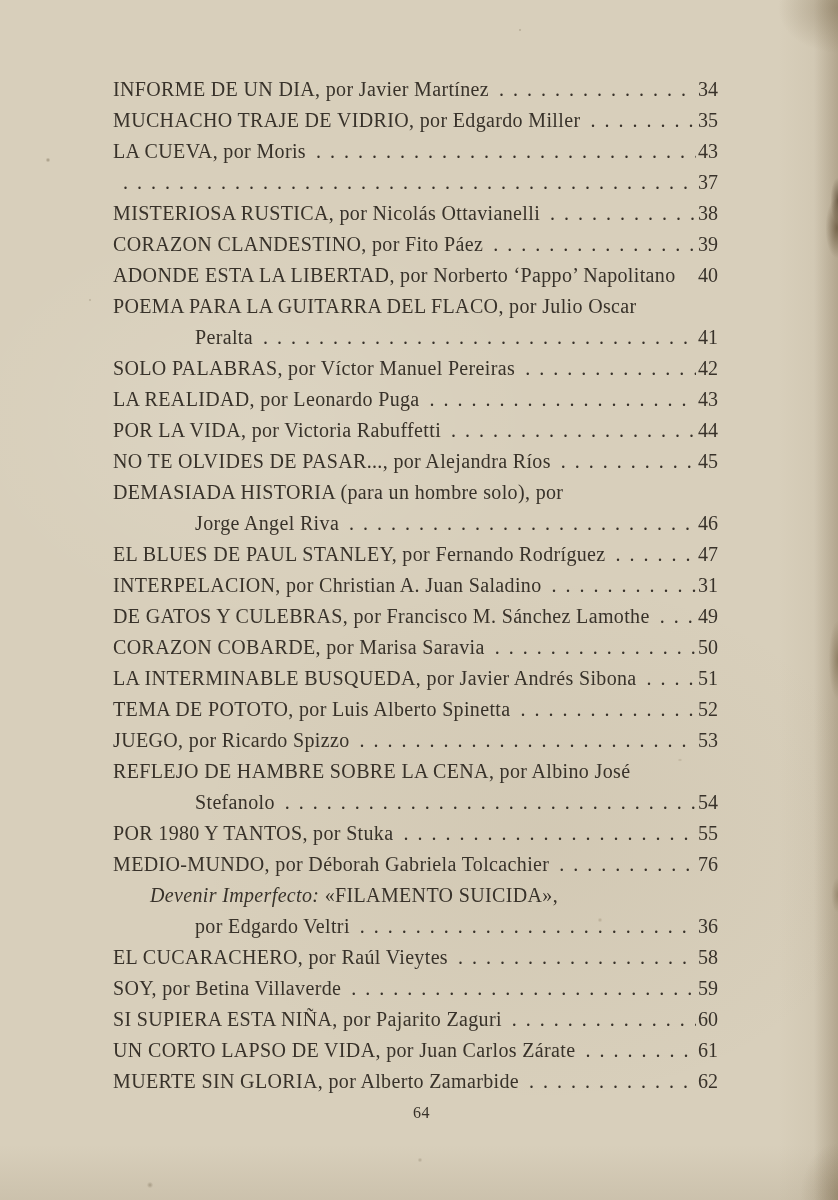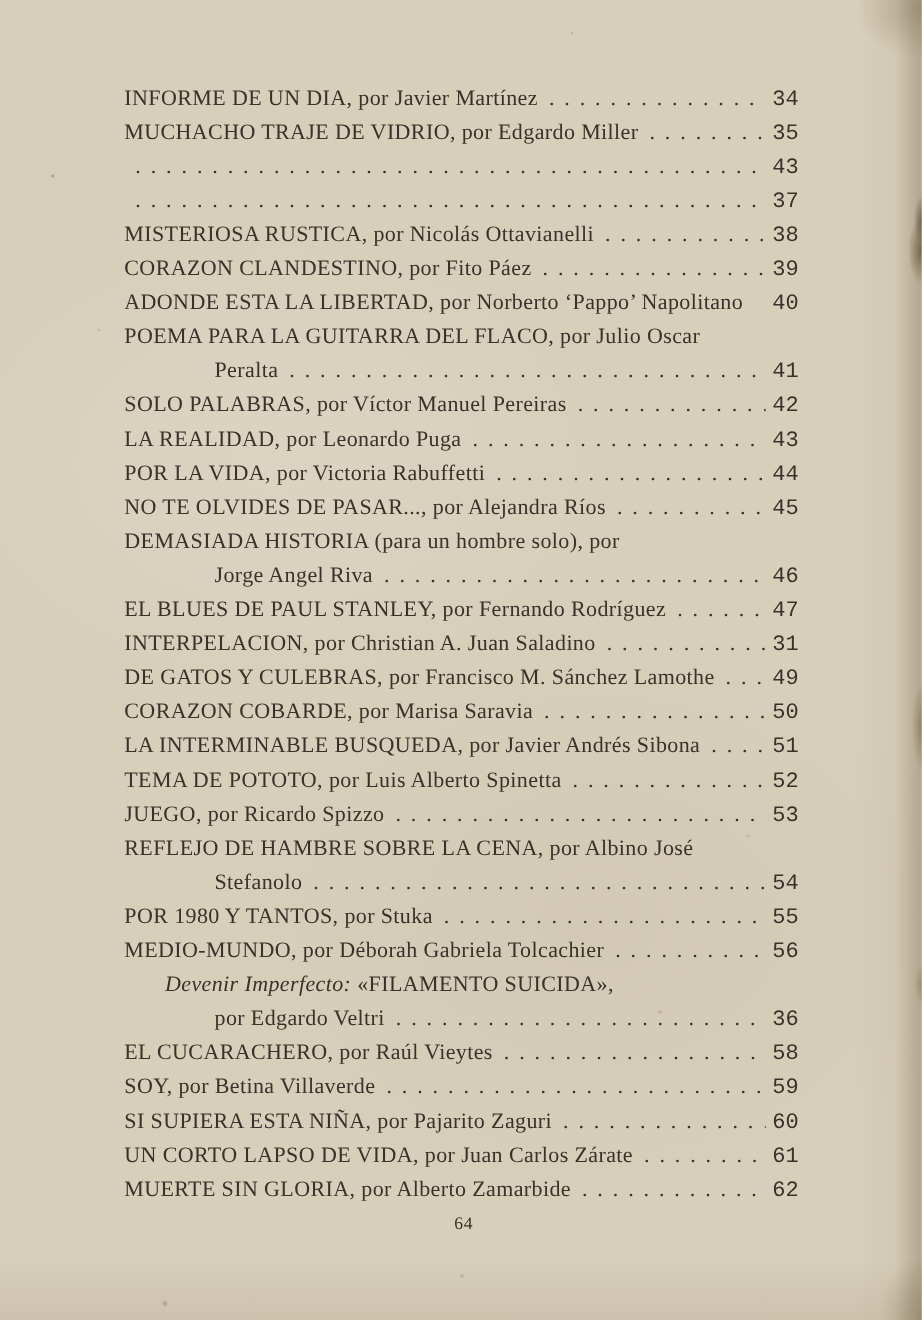--- a/index.html
+++ b/index.html
@@ -72,22 +72,21 @@
   .row .dots {
     flex: 1 1 auto;
     min-width: 0;
     overflow: hidden;
     letter-spacing: 9px;
     margin-left: 10px;
     margin-right: 2px;
   }
   .row .pg {
     flex: 0 0 32px;
-    text-align: center;
-    font-family: Liberation Mono, monospace;
+    text-align: left;
   }
   .row.cont {
     padding-left: 82px;
   }
   .folio {
     position: absolute;
     left: 113px;
     top: 1104px;
     width: 617px;
     text-align: center;
@@ -104,20 +103,21 @@
         <span class="t">INFORME DE UN DIA, por Javier Martínez</span>
         <span class="dots">............................................................</span>
         <span class="pg">34</span>
       </div>
       <div class="row">
         <span class="t">MUCHACHO TRAJE DE VIDRIO, por Edgardo Miller</span>
         <span class="dots">............................................................</span>
         <span class="pg">35</span>
       </div>
       <div class="row">
+        <span class="t">LA CUEVA, por Moris</span>
         <span class="dots">............................................................</span>
         <span class="pg">43</span>
       </div>
       <div class="row">
         <span class="dots">............................................................</span>
         <span class="pg">37</span>
       </div>
       <div class="row">
         <span class="t">MISTERIOSA RUSTICA, por Nicolás Ottavianelli</span>
         <span class="dots">............................................................</span>
@@ -213,21 +213,21 @@
         <span class="pg">54</span>
       </div>
       <div class="row">
         <span class="t">POR 1980 Y TANTOS, por Stuka</span>
         <span class="dots">............................................................</span>
         <span class="pg">55</span>
       </div>
       <div class="row">
         <span class="t">MEDIO-MUNDO, por Déborah Gabriela Tolcachier</span>
         <span class="dots">............................................................</span>
-        <span class="pg">56</span>
+        <span class="pg">76</span>
       </div>
       <div class="row">
         <span class="t"><span class="it">Devenir Imperfecto:</span> «FILAMENTO SUICIDA»,</span>
       </div>
       <div class="row cont">
         <span class="t">por Edgardo Veltri</span>
         <span class="dots">............................................................</span>
         <span class="pg">36</span>
       </div>
       <div class="row">

